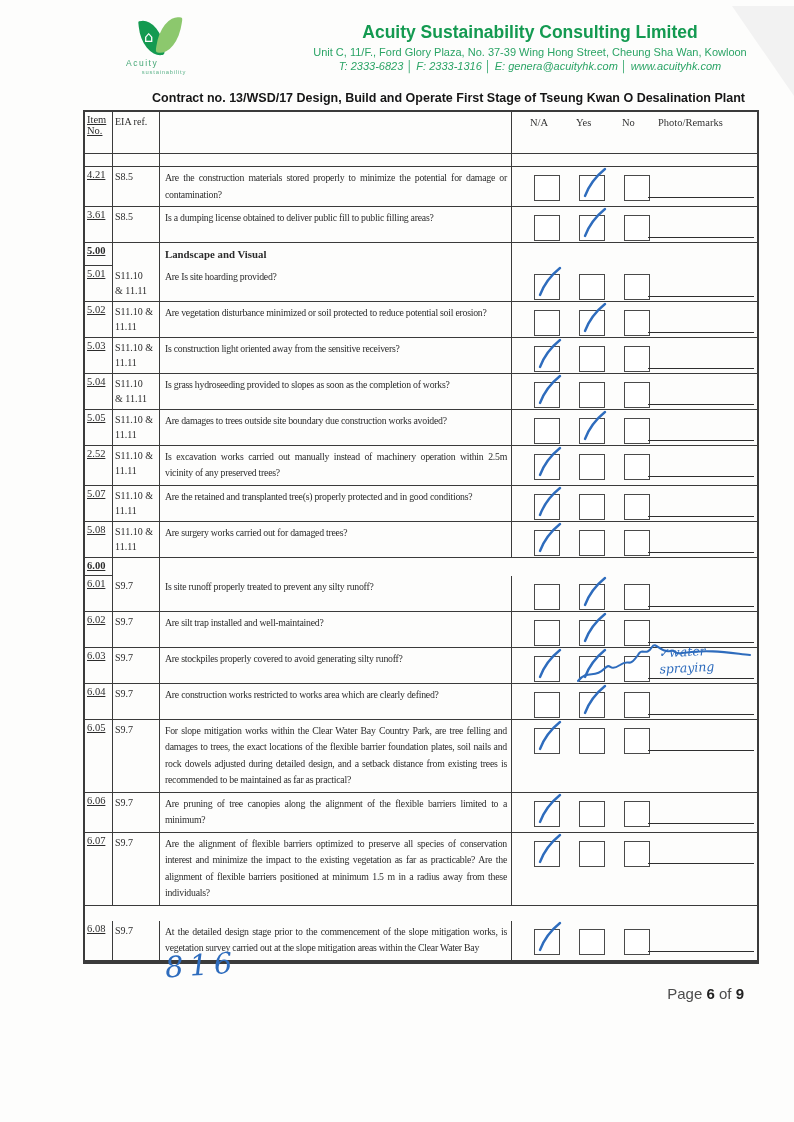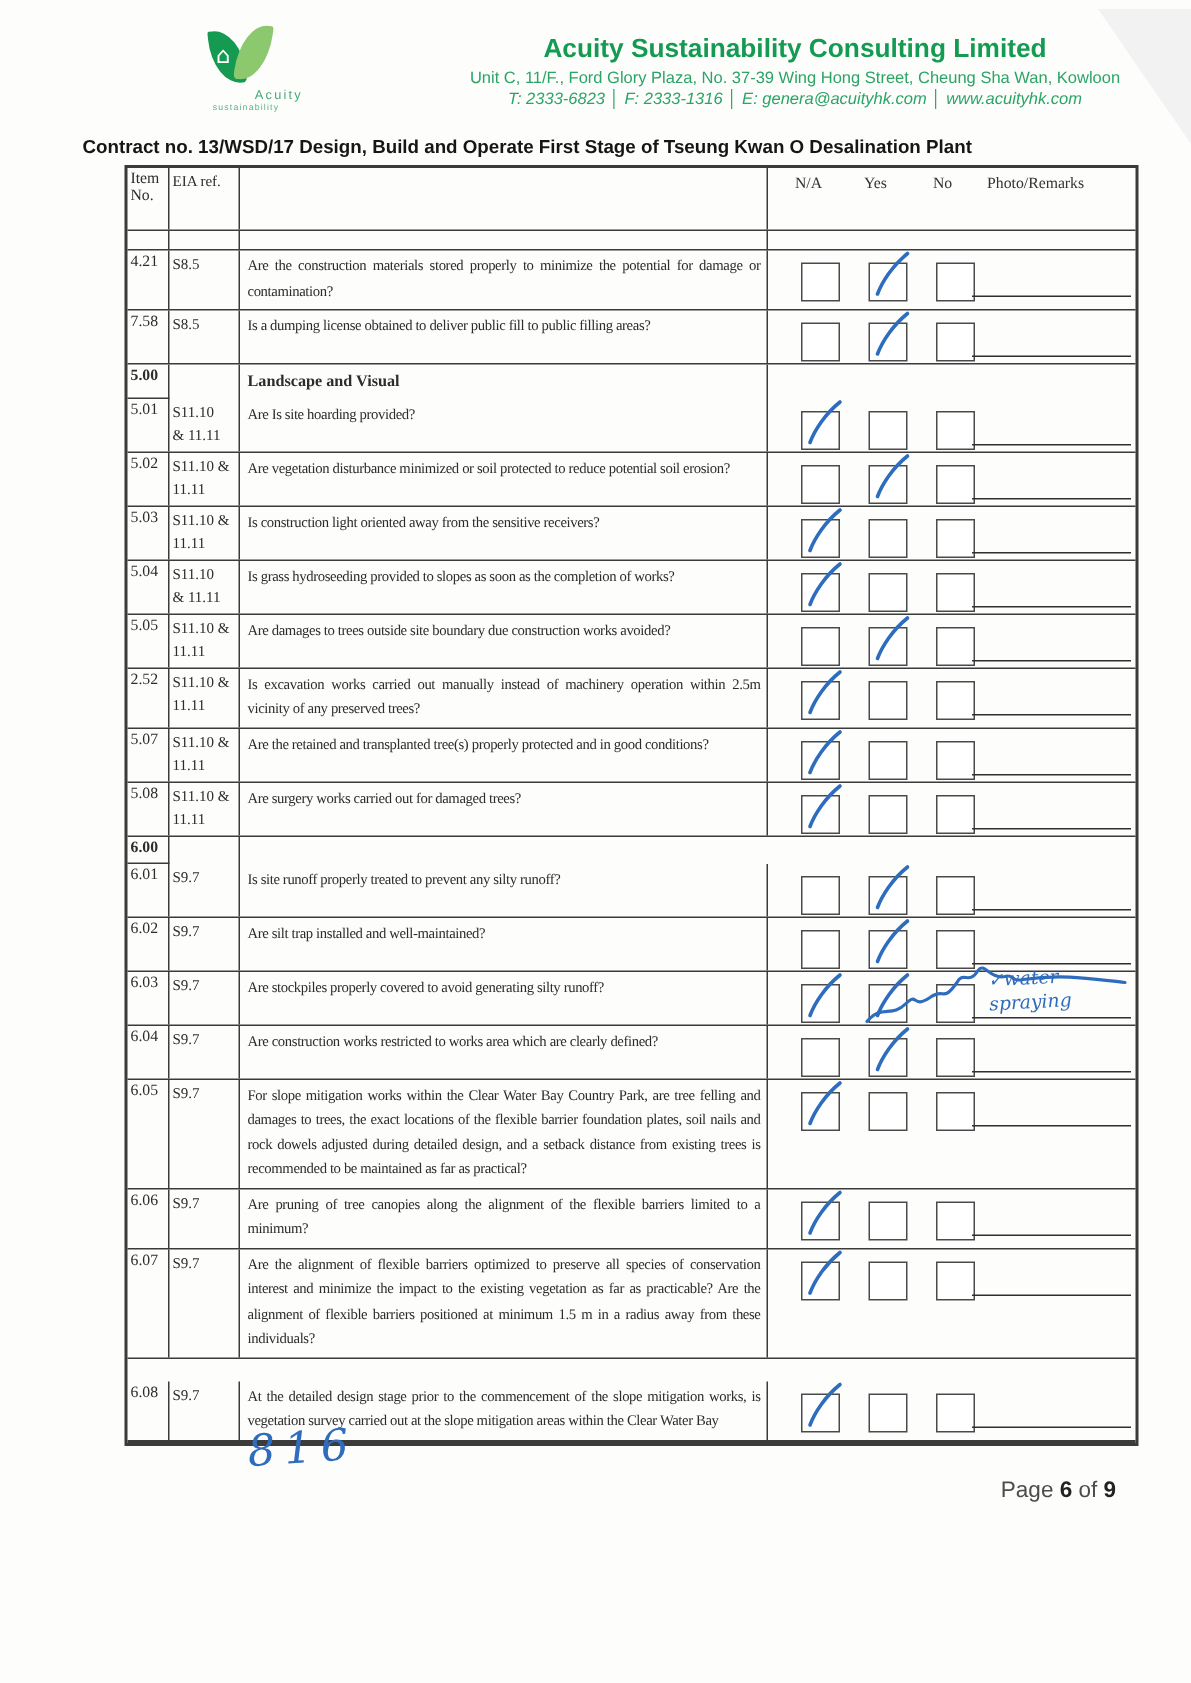--- a/index.html
+++ b/index.html
@@ -15,39 +15,39 @@
     background: linear-gradient(to bottom left, #f2f2f2 55%, #d8d8d8 90%, #9c9c9c 100%);
   }
   
   .logo { position:absolute; left:126px; top:16px; width:76px; height:66px; }
   .leaf-dark  { position:absolute; left:14px; top:4px;  width:23px; height:36px; background:var(--brand-green);
                 border-radius: 4% 85% 10% 85%; transform:rotate(-6deg); }
   .leaf-light { position:absolute; left:32px; top:0;    width:22px; height:38px; background:#8cc86d;
                 border-radius: 85% 6% 85% 10%; transform:rotate(8deg); }
   .logo-house { position:absolute; left:18px; top:12px; color:#fff; font-size:15px; z-index:2;
                 font-family:"DejaVu Sans", sans-serif; }
-  .logo-name    { position:absolute; top:42px; left:0; width:100%; text-align:right;
+  .logo-name    { position:absolute; top:42px; left:0; width:100%; text-align:left;
                   font-family:"Liberation Sans", sans-serif; color:#47a877; font-size:8.5px; letter-spacing:1.5px; }
   .logo-tagline { position:absolute; top:53px; left:0; width:100%; text-align:center;
                   font-family:"Liberation Sans", sans-serif; color:#5bb289; font-size:5.8px; letter-spacing:.8px; }
   .letterhead { position:absolute; left:295px; top:22px; width:470px; text-align:center;
                 font-family:"Liberation Sans", sans-serif; }
   .company-name    { font-size:17.5px; font-weight:bold; color:var(--brand-green); }
   .company-address { font-size:11px; color:var(--text-green); margin-top:3px; }
   .company-contact { font-size:11px; color:var(--text-green); margin-top:2px;font-style:italic; }
-  .doc-title { position:absolute; left:55px; top:91px; width:690px; text-align:left;
+  .doc-title { position:absolute; left:55px; top:91px; width:690px; text-align:right;
                font-family:"Liberation Sans", sans-serif; font-weight:bold; font-size:12.5px; color:#161616; }
   
   .tbl { position:absolute; left:83px; top:110px; width:676px;
          border:2px solid #3b3b3b; box-sizing:border-box; background:transparent; }
   .row { display:flex; border-bottom:1.6px solid #3b3b3b; box-sizing:border-box; }
   .row:last-child { border-bottom:2px solid #3b3b3b;margin-top:15px; }
   .cell { box-sizing:border-box; }
   .c-item { width:28px;  border-right:1px solid #3b3b3b; padding:2px 1px 0 2px;
-            font-size:10.5px; white-space:pre-line; }
+            font-size:10.5px; white-space:pre-line;text-decoration:underline; }
   .c-eia  { width:47px;  border-right:1px solid #3b3b3b; padding:2px 0 0 2px;
             font-size:10px; white-space:pre-line; line-height:15px; }
   .c-q    { flex:1; border-right:1.6px solid #3b3b3b; padding:3px 4px 3px 5px;
             font-size:9.8px; letter-spacing:-0.25px; line-height:16.5px; text-align:justify; }
   .c-checks { width:245px; position:relative; }
   .row-header { min-height:42px; }
   .row-spacer { min-height:13px; }
   .row-q      { min-height:36px; }
   .row.section { min-height:18px; border-bottom:none; }
   .row.section .c-item { font-weight:bold; border-bottom:1.6px solid #3b3b3b; }
@@ -124,21 +124,21 @@
             <div class="cb yes">
               <svg class="tick" viewBox="0 0 32 36">
                 <path d="M8 30 C11 22 18 11 28 3"></path>
               </svg>
             </div>
             <div class="cb no"></div>
             <div class="remark-line"></div>
           </div>
   </div>
         <div class="row row-q">
-    <div class="cell c-item">7.58</div>
+    <div class="cell c-item">3.61</div>
     <div class="cell c-eia">S8.5</div>
     <div class="cell c-q">Is a dumping license obtained to deliver public fill to public filling areas?</div>
     <div class="cell c-checks">
             <div class="cb na"></div>
             <div class="cb yes">
               <svg class="tick" viewBox="0 0 32 36">
                 <path d="M8 30 C11 22 18 11 28 3"></path>
               </svg>
             </div>
             <div class="cb no"></div>

